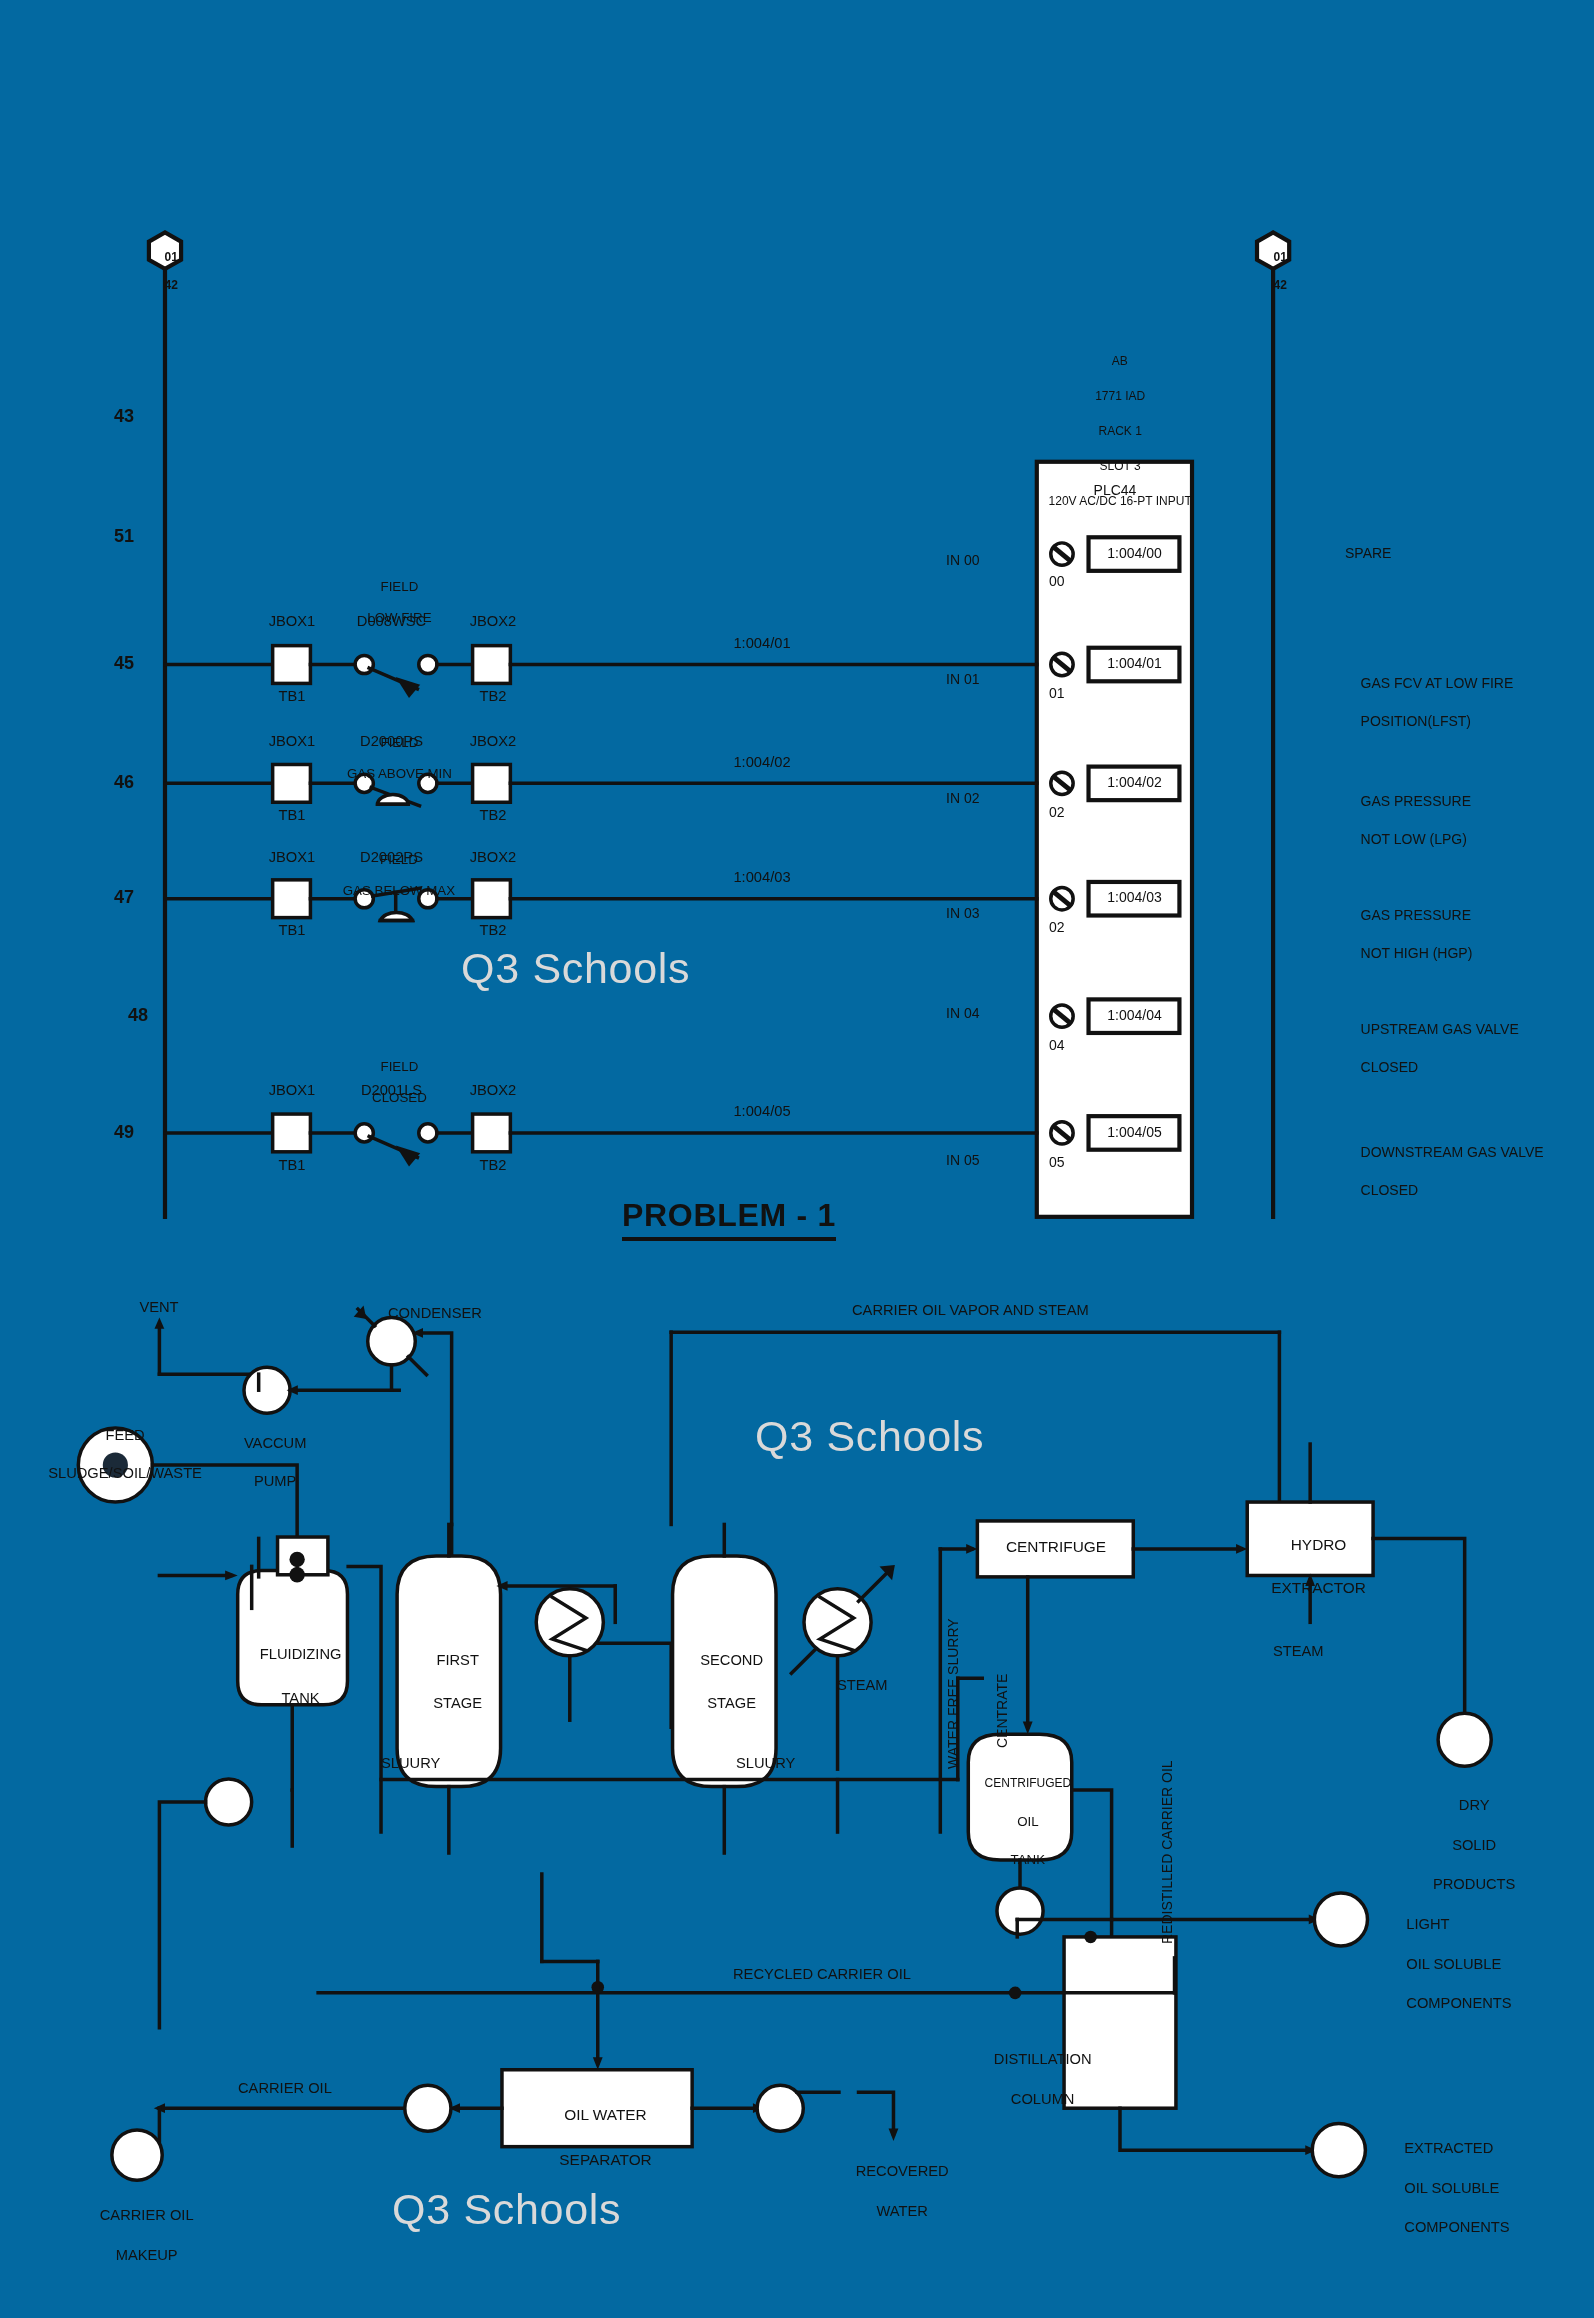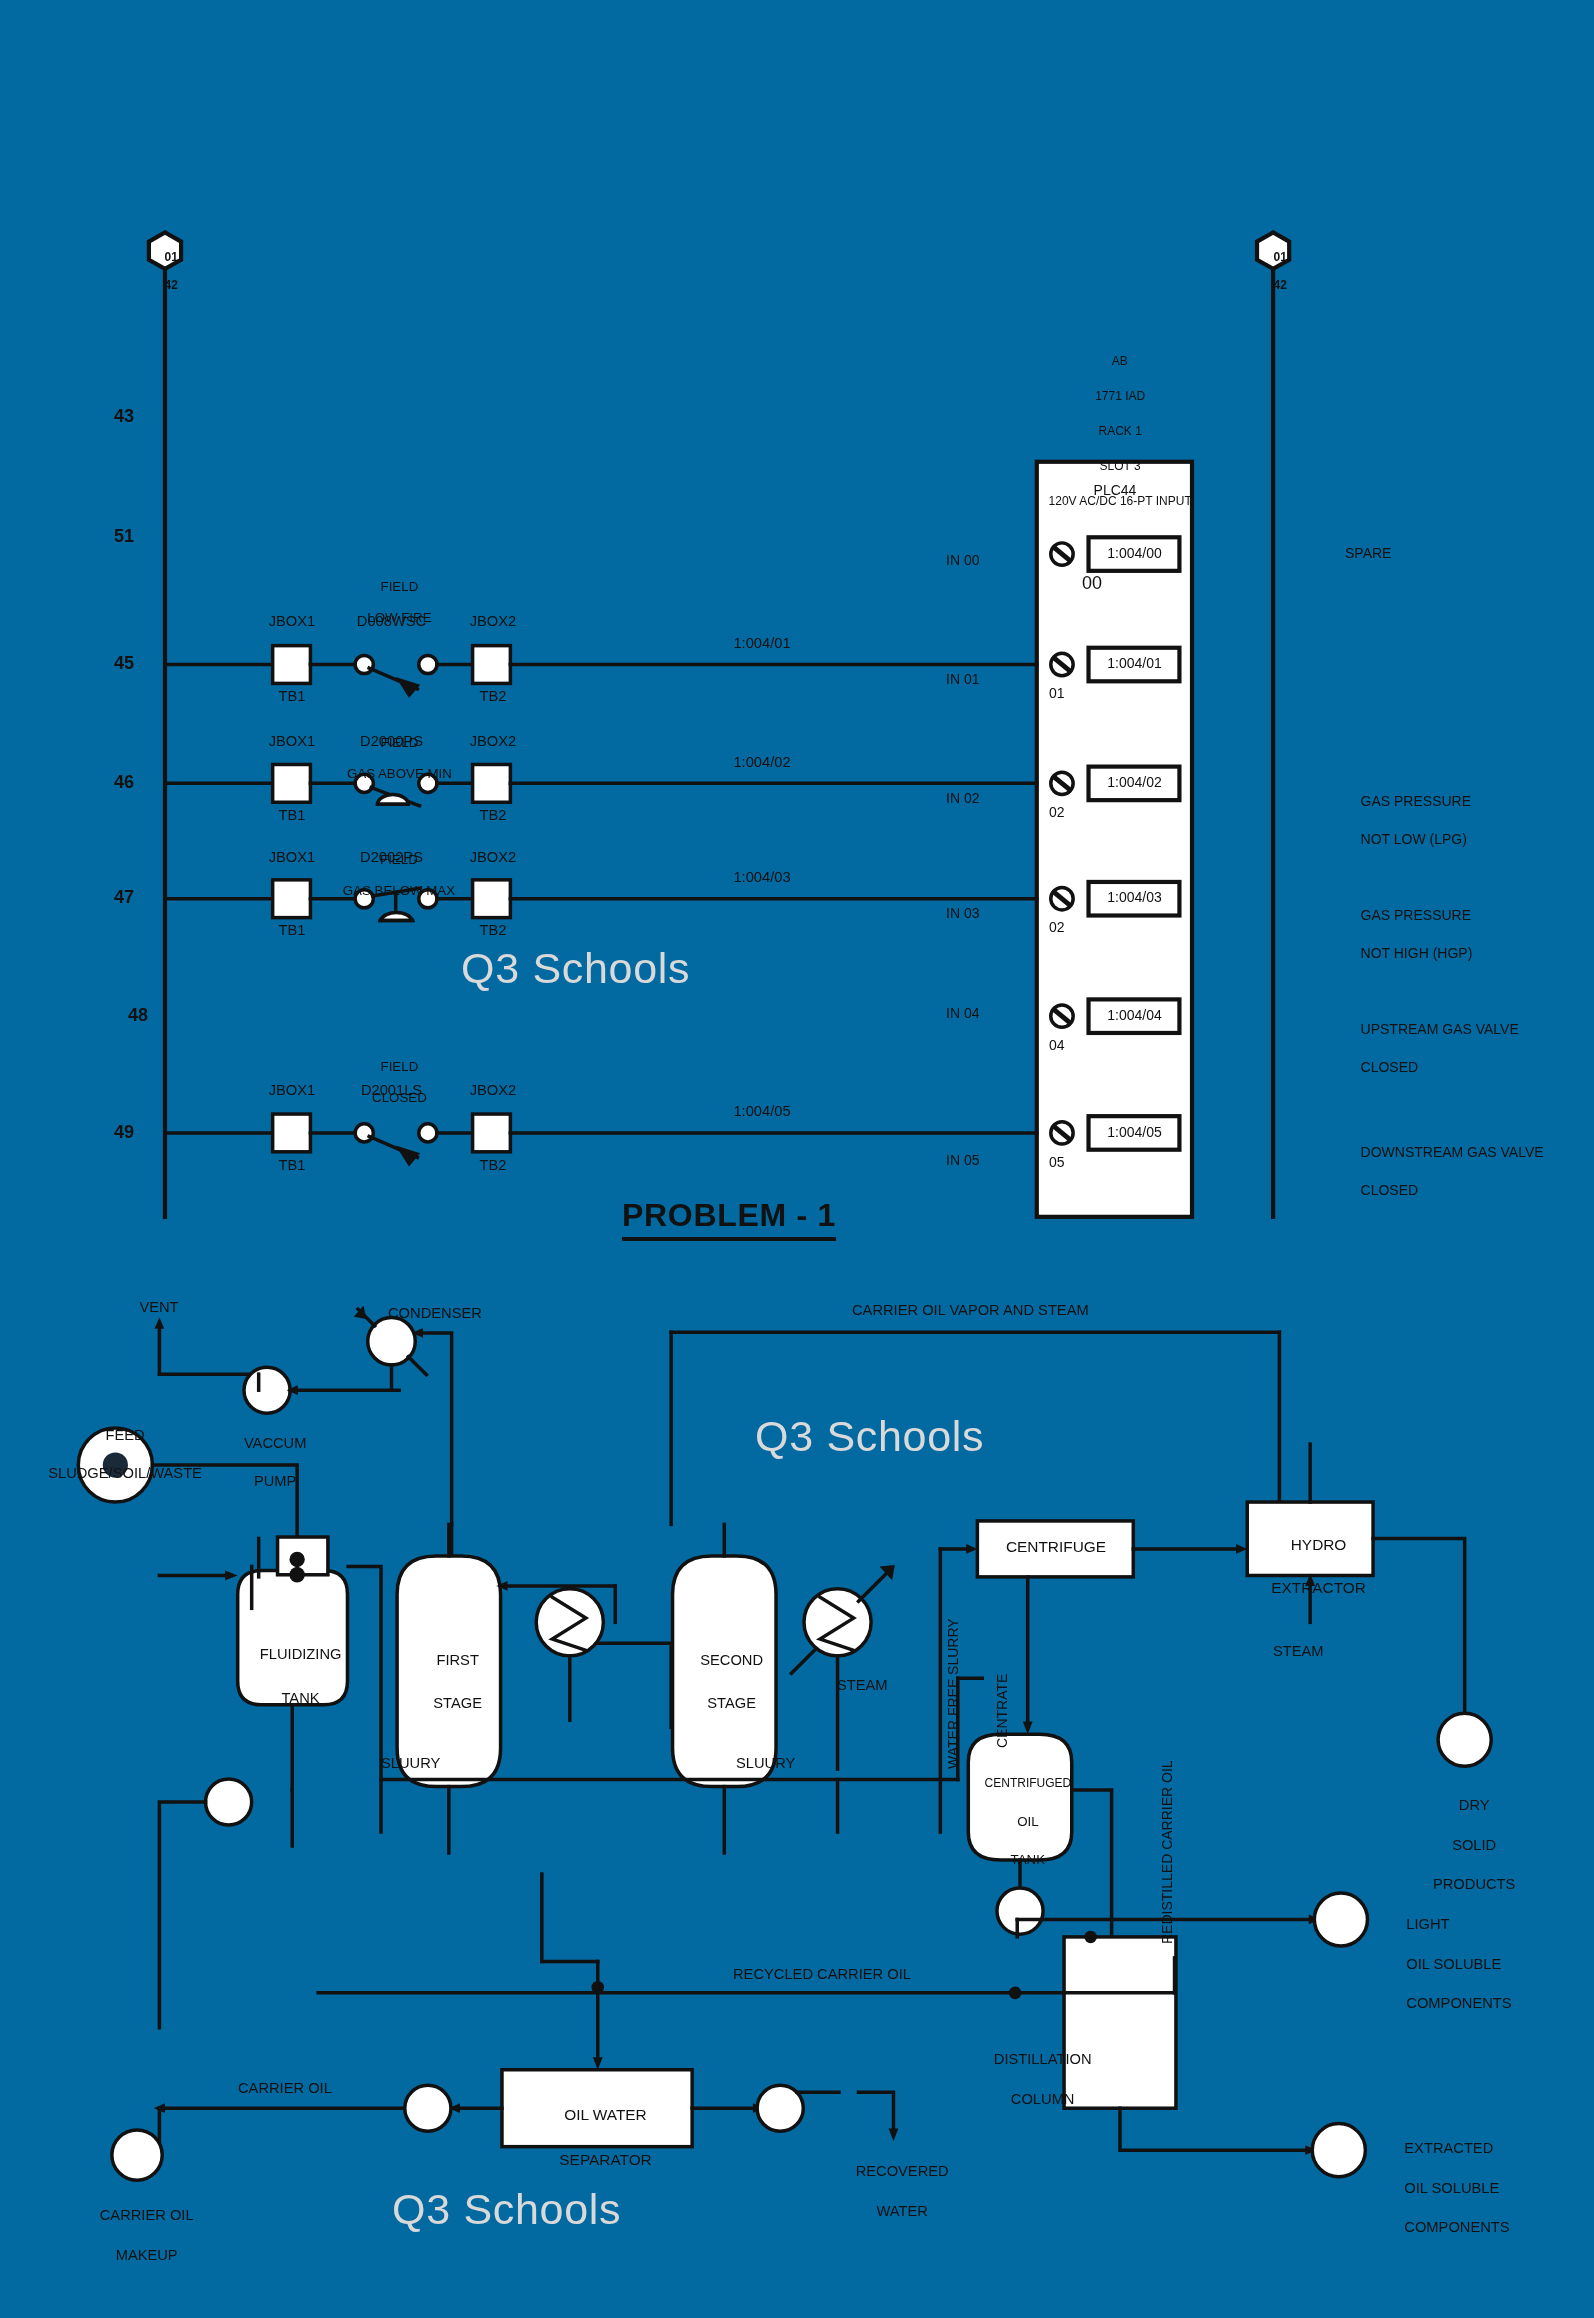--- a/index.html
+++ b/index.html
@@ -290,20 +290,24 @@
   </div>
   <div class="lbl c" style="left:318px;top:613px;width:147px;font-size:14.7px;">D008WSC</div>
   <div class="lbl c" style="left:236px;top:613px;width:112px;font-size:14.7px;">JBOX1</div>
   <div class="lbl c" style="left:250px;top:688px;width:84px;font-size:14.7px;">TB1</div>
   <div class="lbl c" style="left:437px;top:613px;width:112px;font-size:14.7px;">JBOX2</div>
   <div class="lbl c" style="left:451px;top:688px;width:84px;font-size:14.7px;">TB2</div>
   <div class="lbl c" style="left:692px;top:635px;width:140px;font-size:14.7px;">1:004/01</div>
   <div class="lbl l" style="left:946px;top:671px;font-size:14px;">IN 01</div>
   <div class="lbl l" style="left:1049px;top:685px;font-size:14px;">01</div>
   <div class="lbl c" style="left:1089px;top:655px;width:91px;font-size:14px;">1:004/01</div>
+  <div class="lbl l" style="left:1345px;top:655px;width:224px;font-size:14px;line-height:1.35;">
+    <span>GAS FCV AT LOW FIRE</span><br>
+    <span>POSITION(LFST)</span>
+  </div>
 
   <div class="lbl c" style="left:301px;top:719px;width:182px;font-size:13.3px;">
     <span>FIELD</span><br>
     <span>GAS ABOVE MIN</span>
   </div>
   <div class="lbl c" style="left:318px;top:733px;width:147px;font-size:14.7px;">D2000PS</div>
   <div class="lbl c" style="left:236px;top:733px;width:112px;font-size:14.7px;">JBOX1</div>
   <div class="lbl c" style="left:250px;top:807px;width:84px;font-size:14.7px;">TB1</div>
   <div class="lbl c" style="left:437px;top:733px;width:112px;font-size:14.7px;">JBOX2</div>
   <div class="lbl c" style="left:451px;top:807px;width:84px;font-size:14.7px;">TB2</div>
@@ -328,21 +332,21 @@
   <div class="lbl c" style="left:692px;top:869px;width:140px;font-size:14.7px;">1:004/03</div>
   <div class="lbl l" style="left:946px;top:905px;font-size:14px;">IN 03</div>
   <div class="lbl l" style="left:1049px;top:919px;font-size:14px;">02</div>
   <div class="lbl c" style="left:1089px;top:889px;width:91px;font-size:14px;">1:004/03</div>
   <div class="lbl l" style="left:1345px;top:887px;width:224px;font-size:14px;line-height:1.35;">
     <span>GAS PRESSURE</span><br>
     <span>NOT HIGH (HGP)</span>
   </div>
 
   <div class="lbl l" style="left:946px;top:552px;font-size:14px;">IN 00</div>
-  <div class="lbl l" style="left:1049px;top:573px;font-size:18px;margin-left:33px;">00</div>
+  <div class="lbl l" style="left:1049px;top:573px;font-size:14px;">00</div>
   <div class="lbl c" style="left:1089px;top:545px;width:91px;font-size:14px;">1:004/00</div>
   <div class="lbl l" style="left:1345px;top:545px;width:224px;font-size:14px;">SPARE</div>
 
   <div class="lbl l" style="left:946px;top:1005px;font-size:14px;">IN 04</div>
   <div class="lbl l" style="left:1049px;top:1037px;font-size:14px;">04</div>
   <div class="lbl c" style="left:1089px;top:1007px;width:91px;font-size:14px;">1:004/04</div>
   <div class="lbl l" style="left:1345px;top:1001px;width:224px;font-size:14px;line-height:1.35;">
     <span>UPSTREAM GAS VALVE</span><br>
     <span>CLOSED</span>
   </div>

